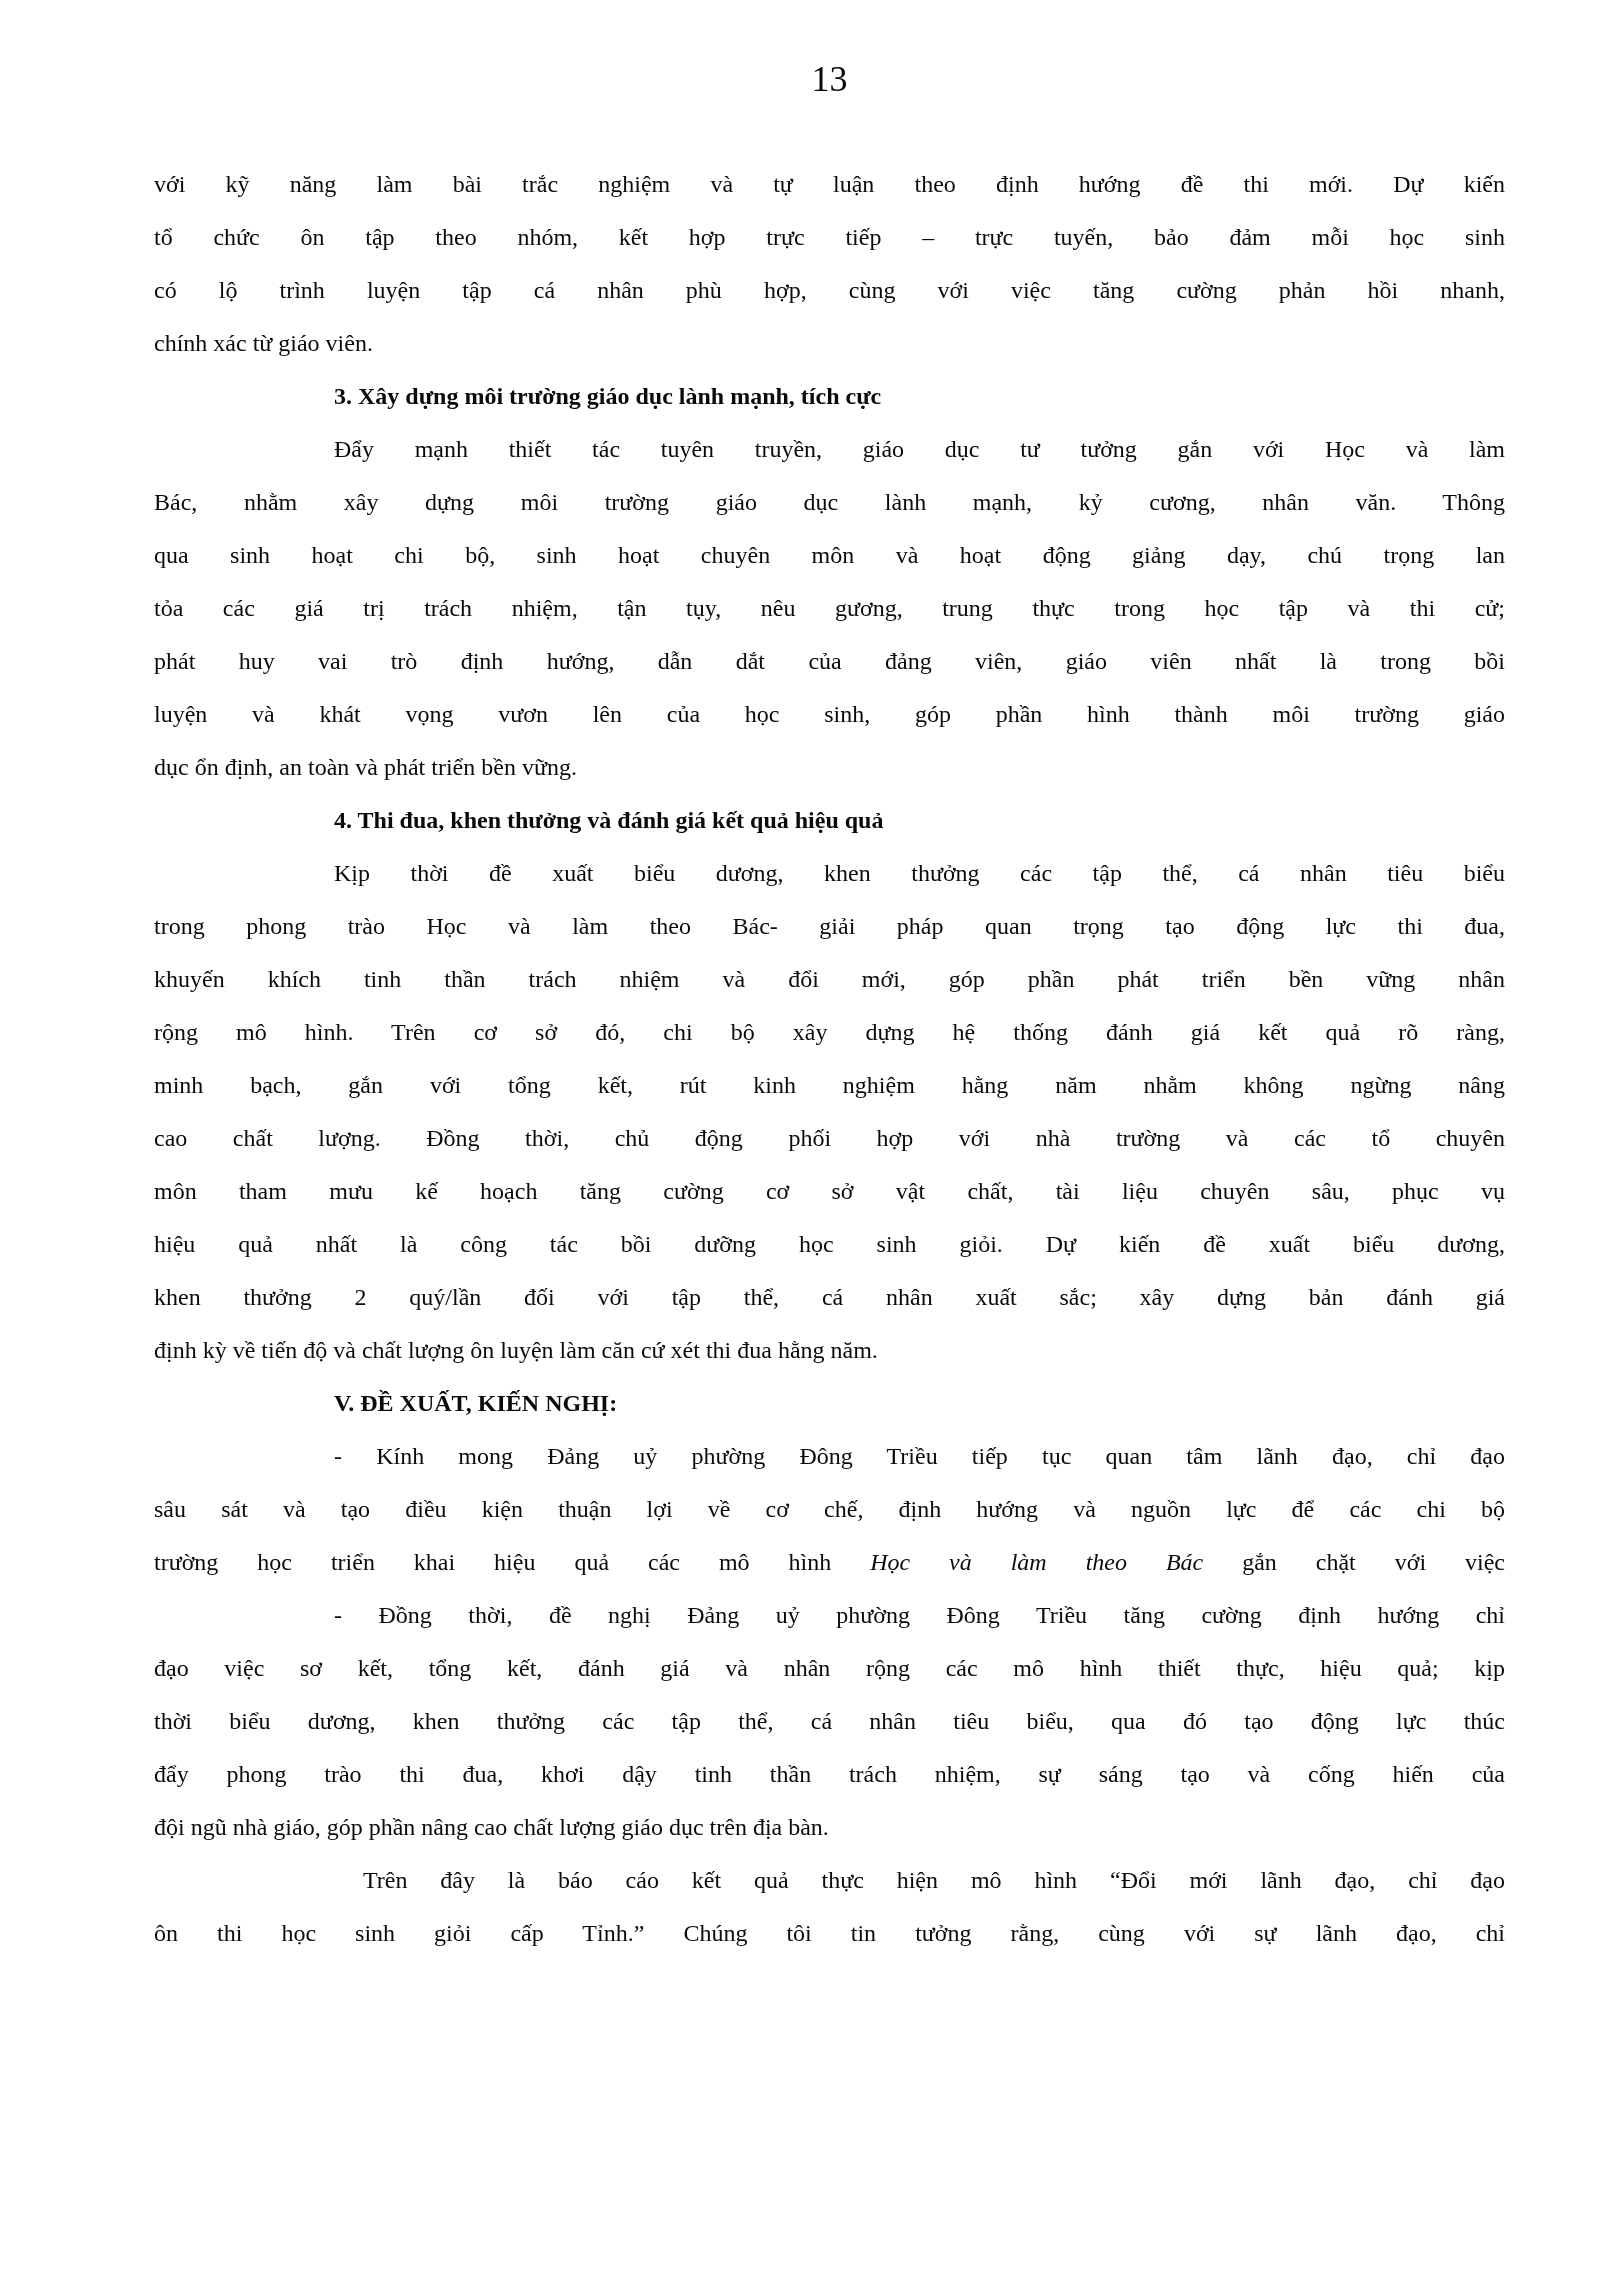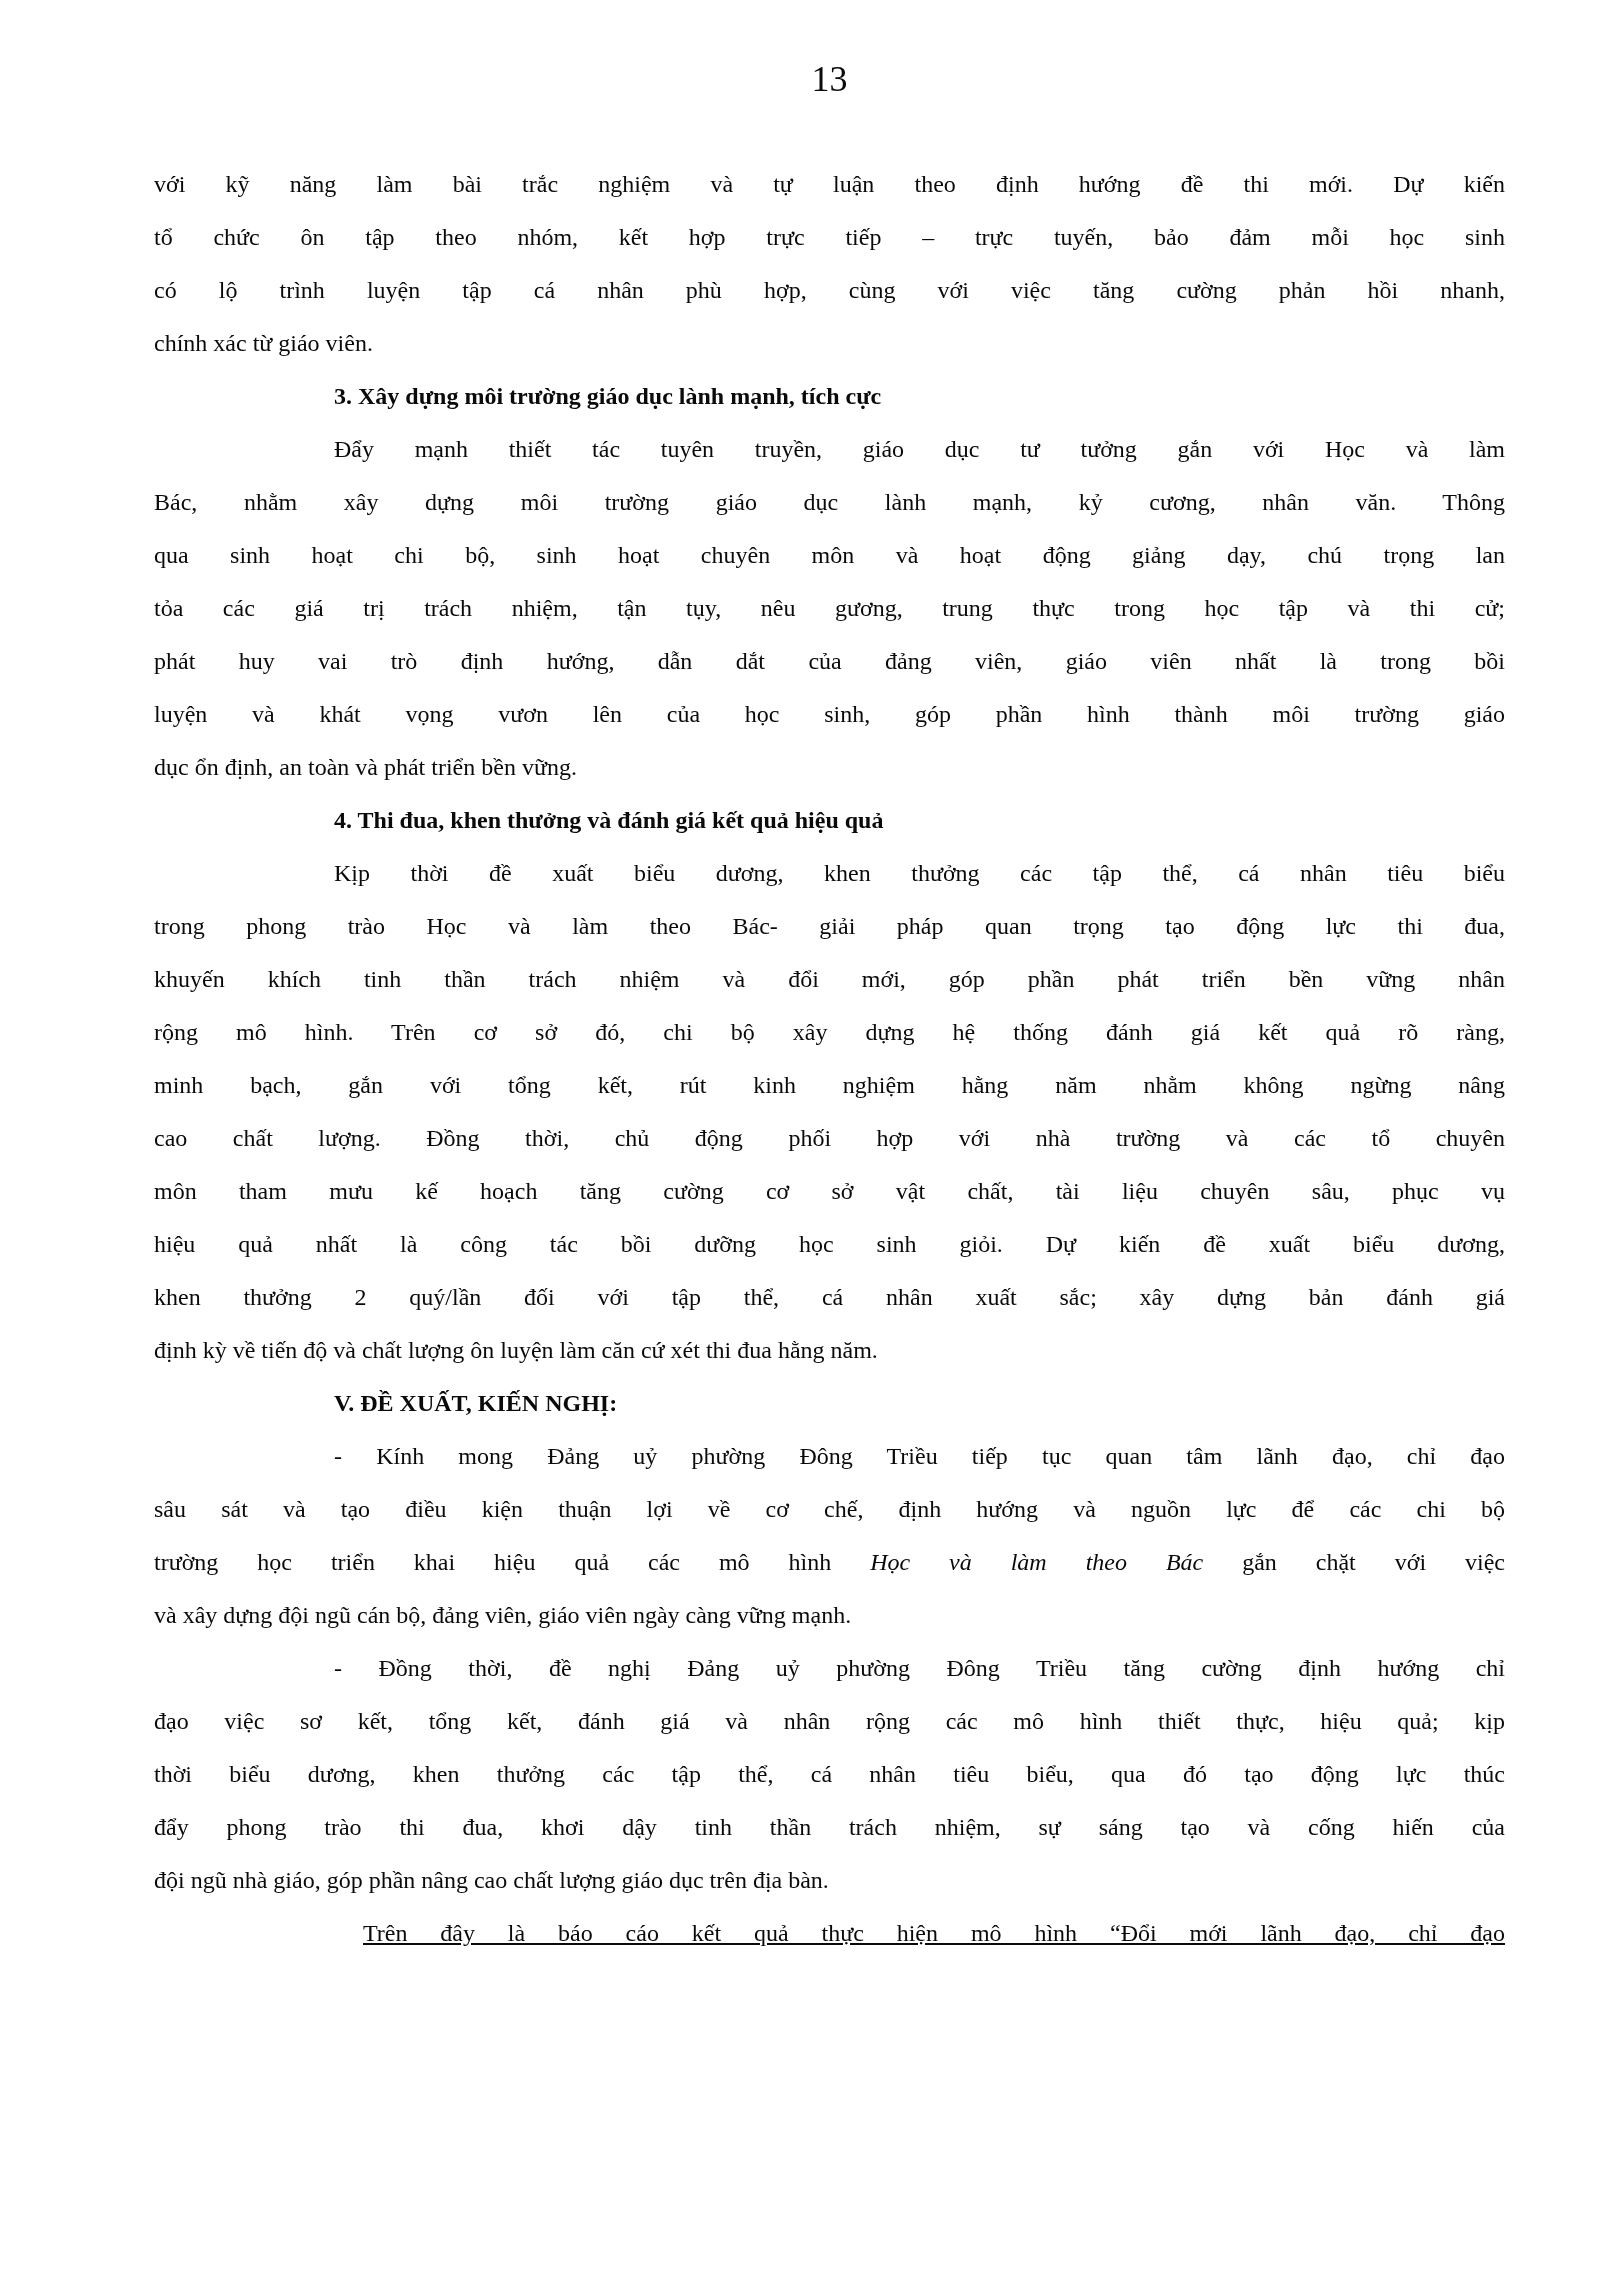--- a/index.html
+++ b/index.html
@@ -38,21 +38,21 @@
     text-align: justify;
     text-align-last: justify;
     white-space: nowrap;
     overflow: visible;
   }
   .line.noj {
     text-align: left;
     text-align-last: left;
   }
   .line.ind1 { padding-left: 180px; }
-  .line.ind2 { padding-left: 209px; text-decoration: underline; }
+  .line.ind2 { padding-left: 209px; }
   .b { font-weight: bold; }
   .i { font-style: italic; margin-top: 12px; }
 </style>
 </head>
 <body>
 
 <div class="page">
   <div class="pagenum">13</div>
   <div class="docbody">
       <div class="line"><span>với kỹ năng làm bài trắc nghiệm và tự luận theo định hướng đề thi mới. Dự kiến</span></div>
@@ -75,21 +75,20 @@
       <div class="line"><span>minh bạch, gắn với tổng kết, rút kinh nghiệm hằng năm nhằm không ngừng nâng</span></div>
       <div class="line"><span>cao chất lượng. Đồng thời, chủ động phối hợp với nhà trường và các tổ chuyên</span></div>
       <div class="line"><span>môn tham mưu kế hoạch tăng cường cơ sở vật chất, tài liệu chuyên sâu, phục vụ</span></div>
       <div class="line"><span>hiệu quả nhất là công tác bồi dưỡng học sinh giỏi. Dự kiến đề xuất biểu dương,</span></div>
       <div class="line"><span>khen thưởng 2 quý/lần đối với tập thể, cá nhân xuất sắc; xây dựng bản đánh giá</span></div>
       <div class="line noj"><span>định kỳ về tiến độ và chất lượng ôn luyện làm căn cứ xét thi đua hằng năm.</span></div>
       <div class="line ind1 noj"><span class="b">V. ĐỀ XUẤT, KIẾN NGHỊ:</span></div>
       <div class="line ind1"><span>- Kính mong Đảng uỷ phường Đông Triều tiếp tục quan tâm lãnh đạo, chỉ đạo</span></div>
       <div class="line"><span>sâu sát và tạo điều kiện thuận lợi về cơ chế, định hướng và nguồn lực để các chi bộ</span></div>
       <div class="line"><span>trường học triển khai hiệu quả các mô hình </span><span class="i">Học và làm theo Bác</span><span> gắn chặt với việc</span></div>
-      <div class="line noj"><span>và xây dựng đội ngũ cán bộ, đảng viên, giáo viên ngày càng vững mạnh.</span></div>
       <div class="line ind1"><span>- Đồng thời, đề nghị Đảng uỷ phường Đông Triều tăng cường định hướng chỉ</span></div>
       <div class="line"><span>đạo việc sơ kết, tổng kết, đánh giá và nhân rộng các mô hình thiết thực, hiệu quả; kịp</span></div>
       <div class="line"><span>thời biểu dương, khen thưởng các tập thể, cá nhân tiêu biểu, qua đó tạo động lực thúc</span></div>
       <div class="line"><span>đẩy phong trào thi đua, khơi dậy tinh thần trách nhiệm, sự sáng tạo và cống hiến của</span></div>
       <div class="line noj"><span>đội ngũ nhà giáo, góp phần nâng cao chất lượng giáo dục trên địa bàn.</span></div>
       <div class="line ind2"><span>Trên đây là báo cáo kết quả thực hiện mô hình “Đổi mới lãnh đạo, chỉ đạo</span></div>
       <div class="line"><span>ôn thi học sinh giỏi cấp Tỉnh.” Chúng tôi tin tưởng rằng, cùng với sự lãnh đạo, chỉ</span></div>
     </div>
 </div>
 

